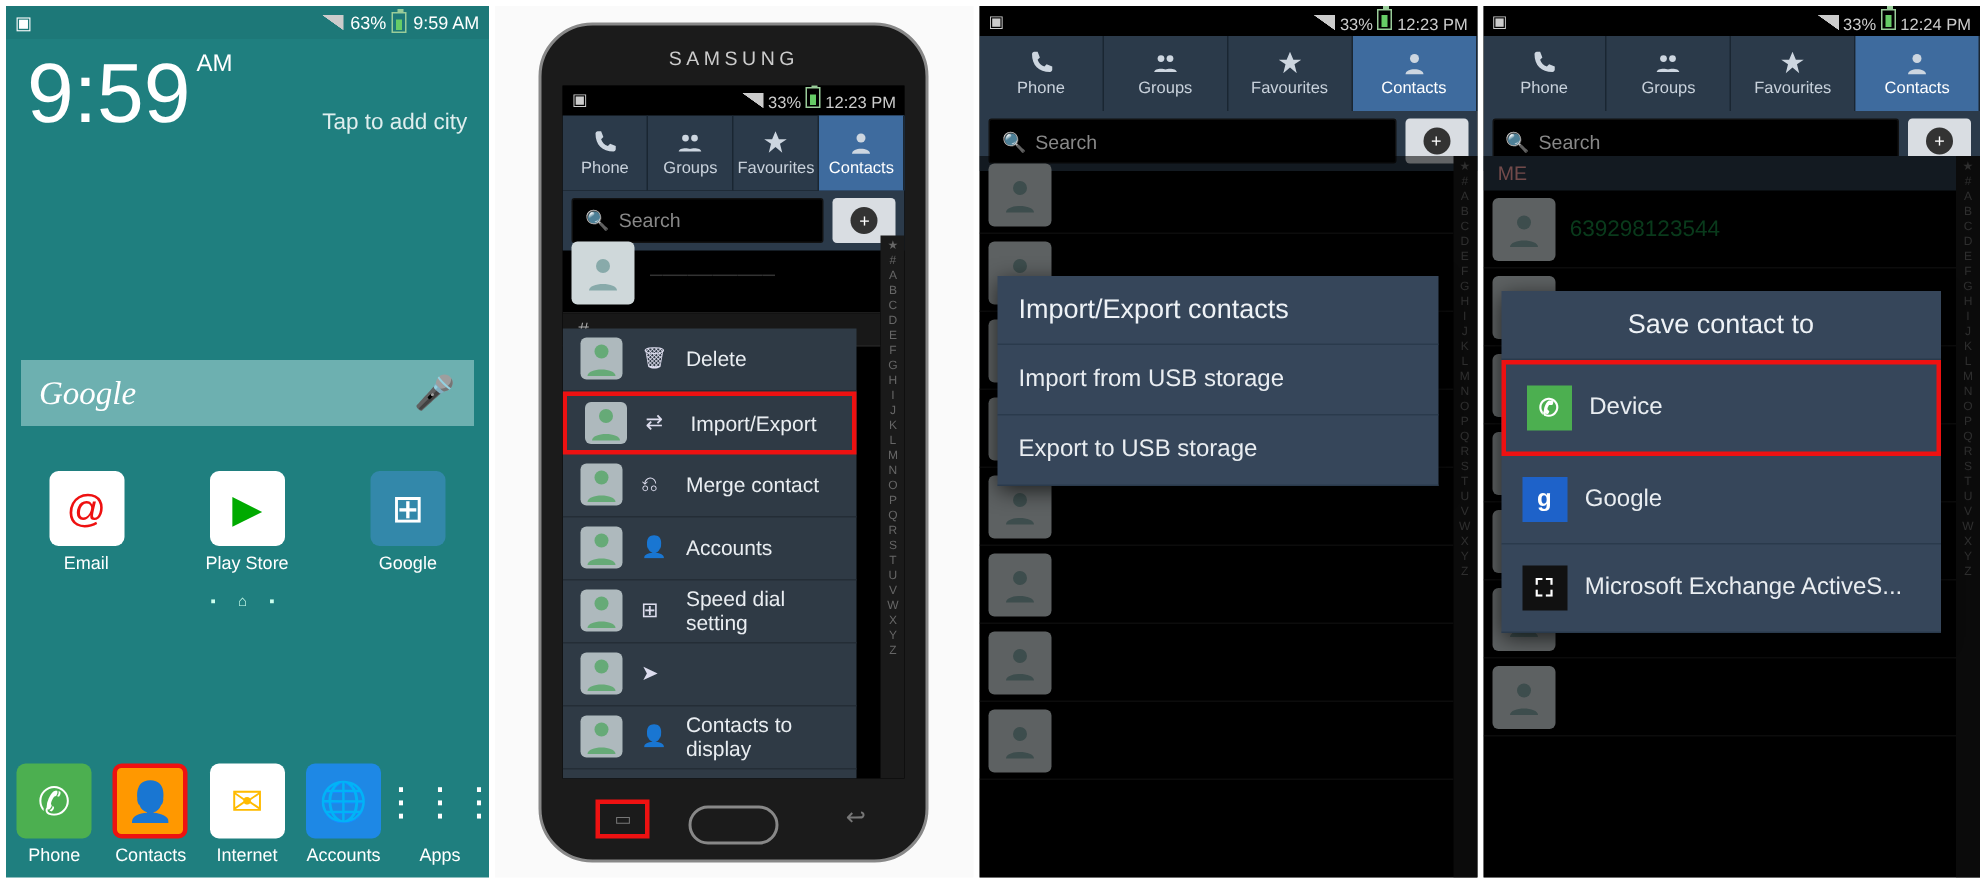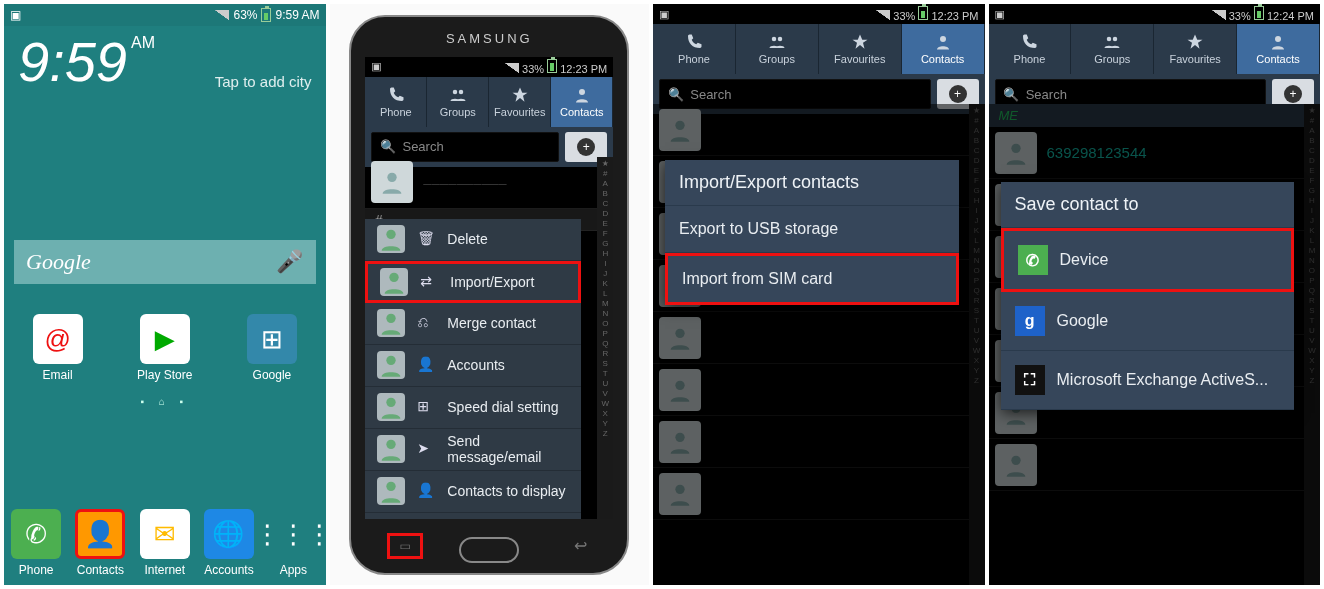--- a/index.html
+++ b/index.html
@@ -3,36 +3,36 @@
 <meta charset="utf-8">
 <style>
   * { box-sizing: border-box; margin: 0; padding: 0; }
   body { background: #fff; font-family: Arial, Helvetica, sans-serif; width: 1324px; height: 589px; display: flex; gap: 4px; padding: 4px; }
   .panel { position: relative; height: 581px; overflow: hidden; }
   
   .p1 { width: 323px; background: #1f7f7f; color: #fff; }
   .status { height: 22px; display: flex; justify-content: space-between; align-items: center; padding: 0 6px; font-size: 12px; background: rgba(0,0,0,.05); }
   .status .left, .status .right { display: flex; align-items: center; gap: 4px; }
   .clockrow { display: flex; justify-content: space-between; align-items: flex-end; padding: 8px 14px 0 14px; }
-  .bigtime { font-size: 56px; font-weight: 300; line-height: 1; font-style: italic; }
+  .bigtime { font-size: 56px; font-weight: 300; line-height: 1; }
   .ampm { font-size: 16px; margin-left: 4px; vertical-align: top; }
   .date { font-size: 15px; padding: 2px 14px 0 14px; }
   .tapcity { font-size: 15px; color: #dfeeee; }
   .searchbar { margin: 150px 10px 0 10px; height: 44px; background: #6db0b0; display: flex; align-items: center; padding: 0 12px; color: #fff; font-size: 22px; font-style: italic; font-family: Georgia, serif; justify-content: space-between; }
   .row-apps { display: flex; justify-content: space-around; margin-top: 30px; }
   .appcell { width: 60px; text-align: center; font-size: 12px; color: #fff; }
   .appicon { width: 50px; height: 50px; margin: 0 auto 4px auto; border-radius: 6px; display: flex; align-items: center; justify-content: center; font-size: 26px; }
   .dots { text-align: center; margin-top: 14px; letter-spacing: 6px; font-size: 10px; color: #cfe; }
   .dock { position: absolute; bottom: 8px; left: 0; right: 0; display: flex; justify-content: space-around; }
   .dockcell { width: 58px; text-align: center; font-size: 12px; color: #fff; position: relative; }
   .dockicon { width: 50px; height: 50px; margin: 0 auto 4px auto; border-radius: 6px; display: flex; align-items: center; justify-content: center; font-size: 26px; }
   .hl { border: 3px solid #e11; }
   
   .p2 { width: 321px; background: #fafafa; display: flex; align-items: center; justify-content: center; }
-  .phone { width: 280px; height: 560px; background: #1b1b1b; border-radius: 36px; border: 2px solid #888; position: relative; padding: 40px 14px 54px 14px; }
+  .phone { width: 260px; height: 560px; background: #1b1b1b; border-radius: 36px; border: 2px solid #888; position: relative; padding: 40px 14px 54px 14px; }
   .phone-brand { position: absolute; top: 14px; left: 0; right: 0; text-align: center; color: #ccc; font-size: 13px; letter-spacing: 3px; }
   .phone-screen { width: 100%; height: 100%; background: #000; position: relative; overflow: hidden; }
   .homebtn { position: absolute; bottom: 10px; left: 50%; transform: translateX(-50%); width: 60px; height: 26px; border: 2px solid #888; border-radius: 14px; }
   .softleft { position: absolute; bottom: 14px; left: 36px; width: 36px; height: 26px; border: 3px solid #e11; color: #777; text-align: center; line-height: 20px; font-size: 12px; }
   .softright { position: absolute; bottom: 18px; right: 40px; color: #777; font-size: 16px; }
   
   .dark { background: #000; color: #ddd; font-size: 13px; }
   .dstatus { height: 20px; background: #000; color: #ccc; display: flex; justify-content: space-between; align-items: center; padding: 0 6px; font-size: 11px; }
   .tabs { display: flex; background: #2b3a4a; height: 50px; }
   .tab { flex: 1; display: flex; flex-direction: column; align-items: center; justify-content: center; gap: 2px; font-size: 11px; color: #c9d2dc; border-right: 1px solid #1a2632; }
@@ -41,23 +41,23 @@
   .searchrow { display: flex; align-items: center; background: #2b3a4a; padding: 5px 6px; gap: 6px; }
   .searchbox { flex: 1; height: 30px; background: #000; border: 1px solid #111; display: flex; align-items: center; padding: 0 8px; color: #888; font-size: 13px; border-radius: 2px; }
   .addbtn { width: 42px; height: 30px; background: #d9dde2; border-radius: 3px; display: flex; align-items: center; justify-content: center; }
   .addbtn .circ { width: 18px; height: 18px; border-radius: 50%; background: #333; color: #fff; display: flex; align-items: center; justify-content: center; font-size: 12px; }
   .listarea { position: absolute; top: 100px; bottom: 0; left: 0; right: 16px; overflow: hidden; }
   .indexbar { position: absolute; top: 100px; bottom: 0; right: 0; width: 16px; background: #1a1a1a; font-size: 8px; color: #666; line-height: 1.25; text-align: center; padding-top: 2px; }
   .sectionhdr { background: #181818; color: #aaa; font-size: 13px; padding: 3px 10px; border-bottom: 1px solid #222; }
   .crow { display: flex; align-items: center; height: 52px; border-bottom: 1px solid #1c1c1c; padding-left: 6px; gap: 10px; }
   .avatar { width: 42px; height: 42px; border-radius: 4px; background: #cfd8da; display: flex; align-items: center; justify-content: center; }
   .avatar svg { width: 28px; height: 28px; }
-  .cname { font-size: 15px; color: #14b8a6; }
+  .cname { font-size: 15px; color: #15803d; }
   .cname.dim { color: #333; }
-  .mehdr { background: #2b3a4a; color: #22c55e; font-size: 13px; padding: 4px 10px; font-style: italic; }
+  .mehdr { background: #2b3a4a; color: #fca5a5; font-size: 13px; padding: 4px 10px; }
   
   .popup { position: absolute; left: 0; right: 16px; background: #2f3a45; }
   .menuitem { display: flex; align-items: center; height: 42px; padding: 0 12px; gap: 12px; border-bottom: 1px solid #242d36; color: #e9edf1; font-size: 14px; position: relative; }
   .menuitem .mi-icon { width: 18px; height: 18px; fill: #dfe4ea; flex-shrink: 0; }
   .menuitem.hl { border: 3px solid #e11; }
   
   .dialog { position: absolute; left: 12px; right: 26px; background: #36465a; box-shadow: 0 3px 14px rgba(0,0,0,.7); }
   .dlgtitle { padding: 12px 14px; font-size: 18px; color: #eef2f6; border-bottom: 1px solid #2a3a4c; }
   .dlgitem { padding: 14px 14px; font-size: 16px; color: #e9edf1; border-bottom: 1px solid #2a3a4c; display: flex; align-items: center; gap: 12px; position: relative; }
   .dlgitem.hl { border: 3px solid #e11; }
@@ -279,21 +279,20 @@
               <span>Speed dial setting</span>
             </div>
             <div class="menuitem">
               <div class="avatar" style="width:28px;height:28px;background:#aeb9bd;">
                 <svg viewBox="0 0 24 24" width="18" height="18">
                   <circle cx="12" cy="8" r="4" fill="#6a7"></circle>
                   <path d="M4 22c0-5 16-5 16 0" fill="#6a7"></path>
                 </svg>
               </div>
               <span class="mi-icon" style="font-size:14px;color:#dde">➤</span>
-              <span>Send message/email</span>
             </div>
             <div class="menuitem">
               <div class="avatar" style="width:28px;height:28px;background:#aeb9bd;">
                 <svg viewBox="0 0 24 24" width="18" height="18">
                   <circle cx="12" cy="8" r="4" fill="#6a7"></circle>
                   <path d="M4 22c0-5 16-5 16 0" fill="#6a7"></path>
                 </svg>
               </div>
               <span class="mi-icon" style="font-size:14px;color:#dde">👤</span>
               <span>Contacts to display</span>
@@ -452,28 +451,28 @@
         <div class="avatar">
           <svg viewBox="0 0 24 24">
             <circle cx="12" cy="8" r="4" fill="#8aa"></circle>
             <path d="M4 22c0-5 16-5 16 0" fill="#8aa"></path>
           </svg>
         </div>
         <span class="cname dim"></span>
       </div>
     </div>
   <div class="scrim" style="top:100px;"></div>
-  <div class="dialog" style="top:156px;">
+  <div class="dialog" style="top:180px;">
     <div class="dlgtitle">Import/Export contacts</div>
     <div id="p3-dlg">
         <div class="dlgitem">
+          <span>Import from USB storage</span>
+        </div>
+        <div class="dlgitem">
           <span>Export to USB storage</span>
-        </div>
-        <div class="dlgitem hl">
-          <span>Import from SIM card</span>
         </div>
       </div>
   </div>
 </div>
 
 <div class="panel p4 dark">
   <div class="dstatus">
     <span>▣</span>
     <span><span class="sig"></span>
       <span>33%</span>
@@ -608,21 +607,21 @@
         <div class="avatar">
           <svg viewBox="0 0 24 24">
             <circle cx="12" cy="8" r="4" fill="#8aa"></circle>
             <path d="M4 22c0-5 16-5 16 0" fill="#8aa"></path>
           </svg>
         </div>
         <span class="cname dim"></span>
       </div>
     </div>
   <div class="scrim" style="top:100px;"></div>
-  <div class="dialog" style="top:178px;">
+  <div class="dialog" style="top:190px;text-align:center;">
     <div class="dlgtitle">Save contact to</div>
     <div id="p4-dlg">
         <div class="dlgitem hl">
           <div class="sqicon" style="background:#4caf50">✆</div>
           <span>Device</span>
         </div>
         <div class="dlgitem">
           <div class="sqicon" style="background:#1e62c9">g</div>
           <span>Google</span>
         </div>

